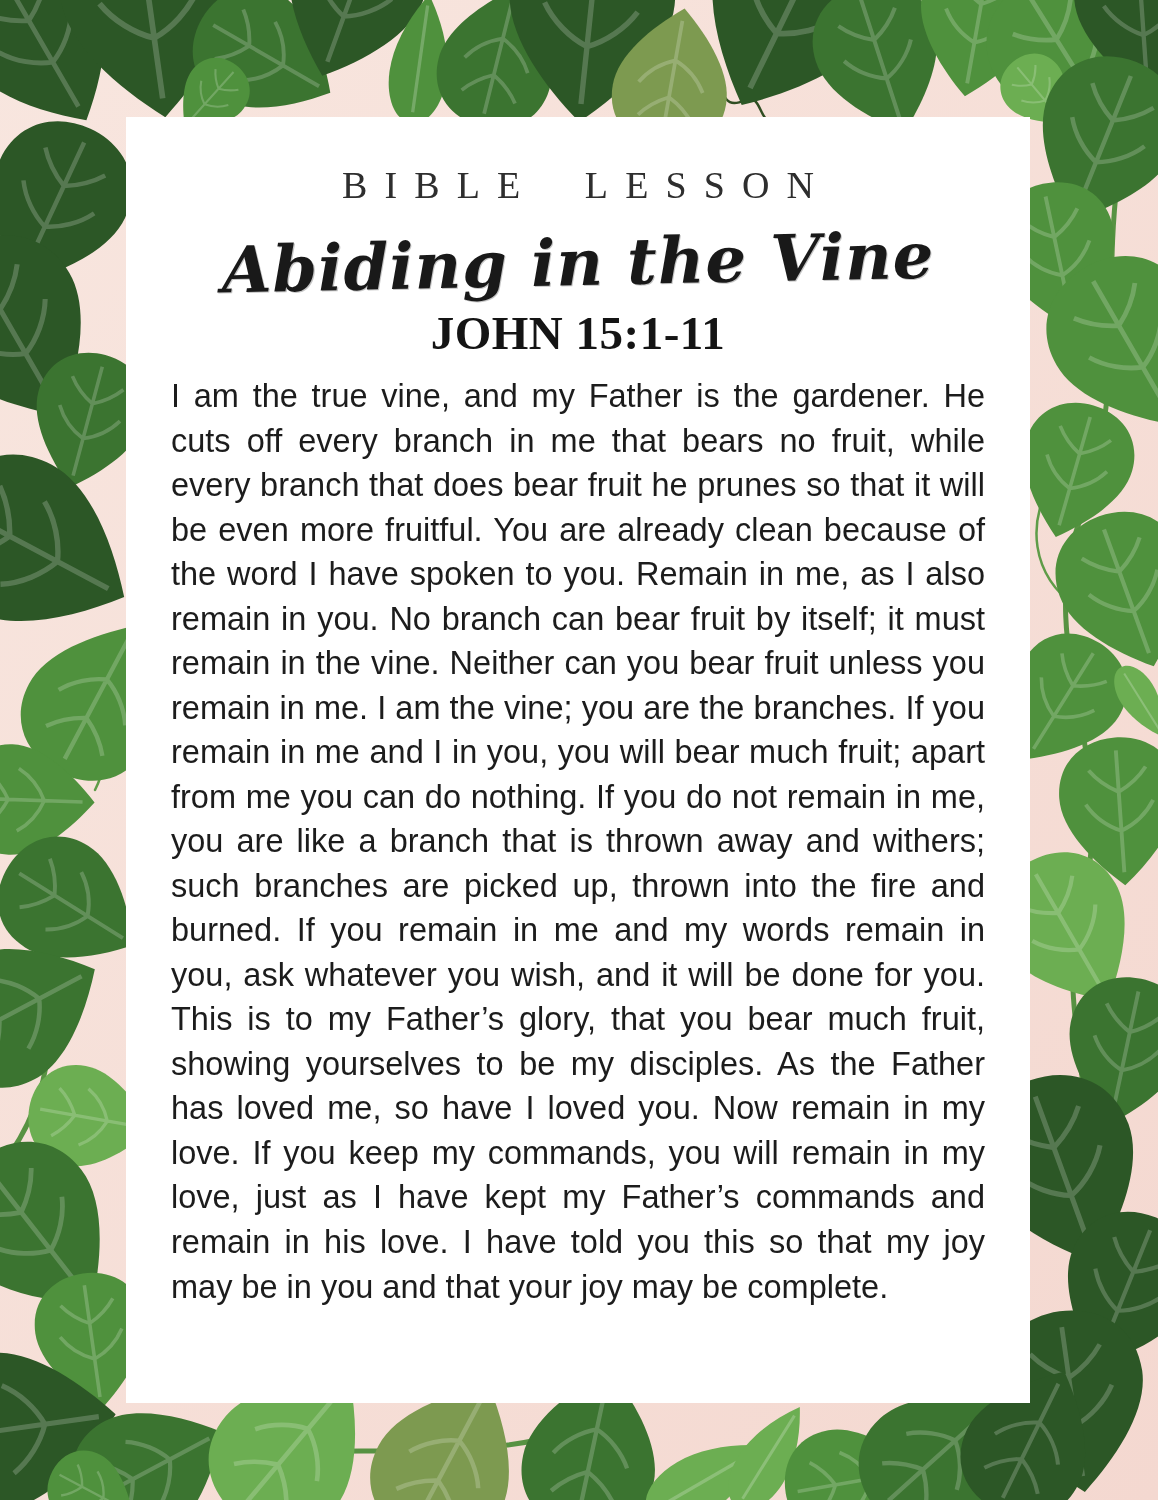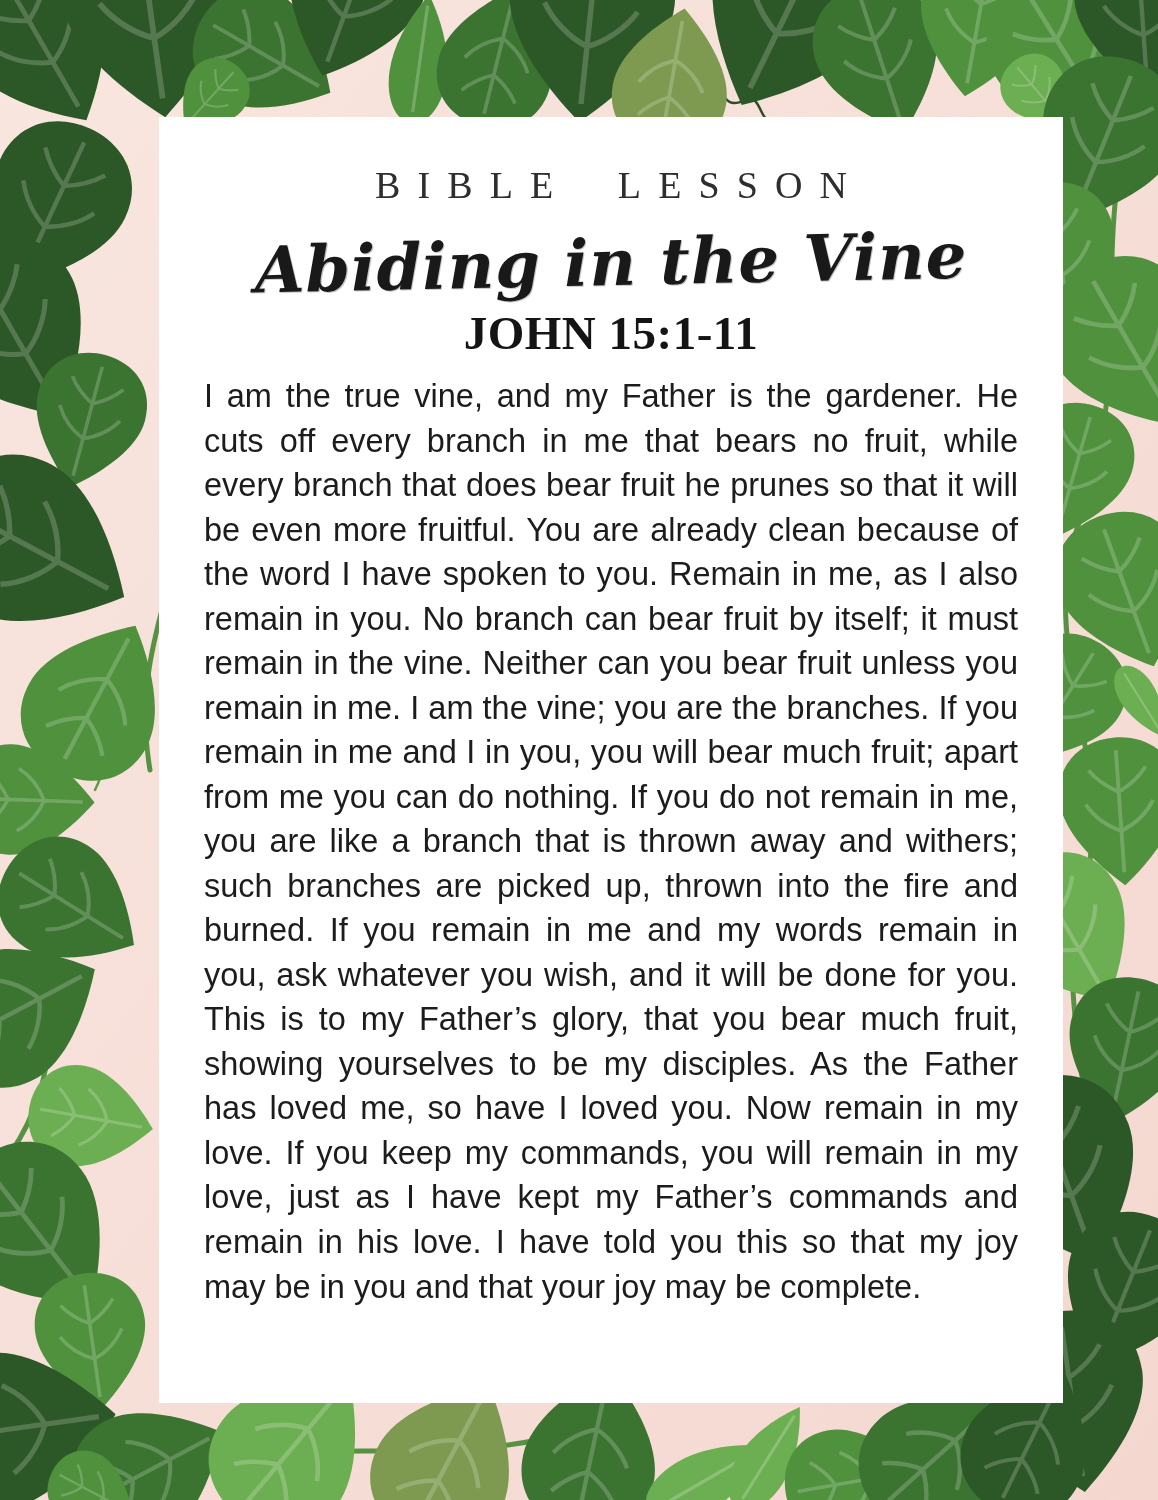--- a/index.html
+++ b/index.html
@@ -25,21 +25,20 @@
   .tendril-dark { stroke: #2f4d22; stroke-width: 2.5; fill: none; stroke-linecap: round; }
 
   .card {
     position: absolute;
     left: 126px; top: 117px;
     width: 904px; height: 1286px;
     background: #ffffff;
     box-sizing: border-box;
     padding: 46px 45px 0 45px;
     text-align: center;
-    margin-left: 33px;
   }
   .eyebrow {
     font-family: "Liberation Serif", "DejaVu Serif", serif;
     font-size: 38px;
     font-weight: 400;
     color: #2e2e2e;
     letter-spacing: 0.45em;
     word-spacing: 0.55em;
     text-indent: 0.45em; 
     white-space: nowrap;

